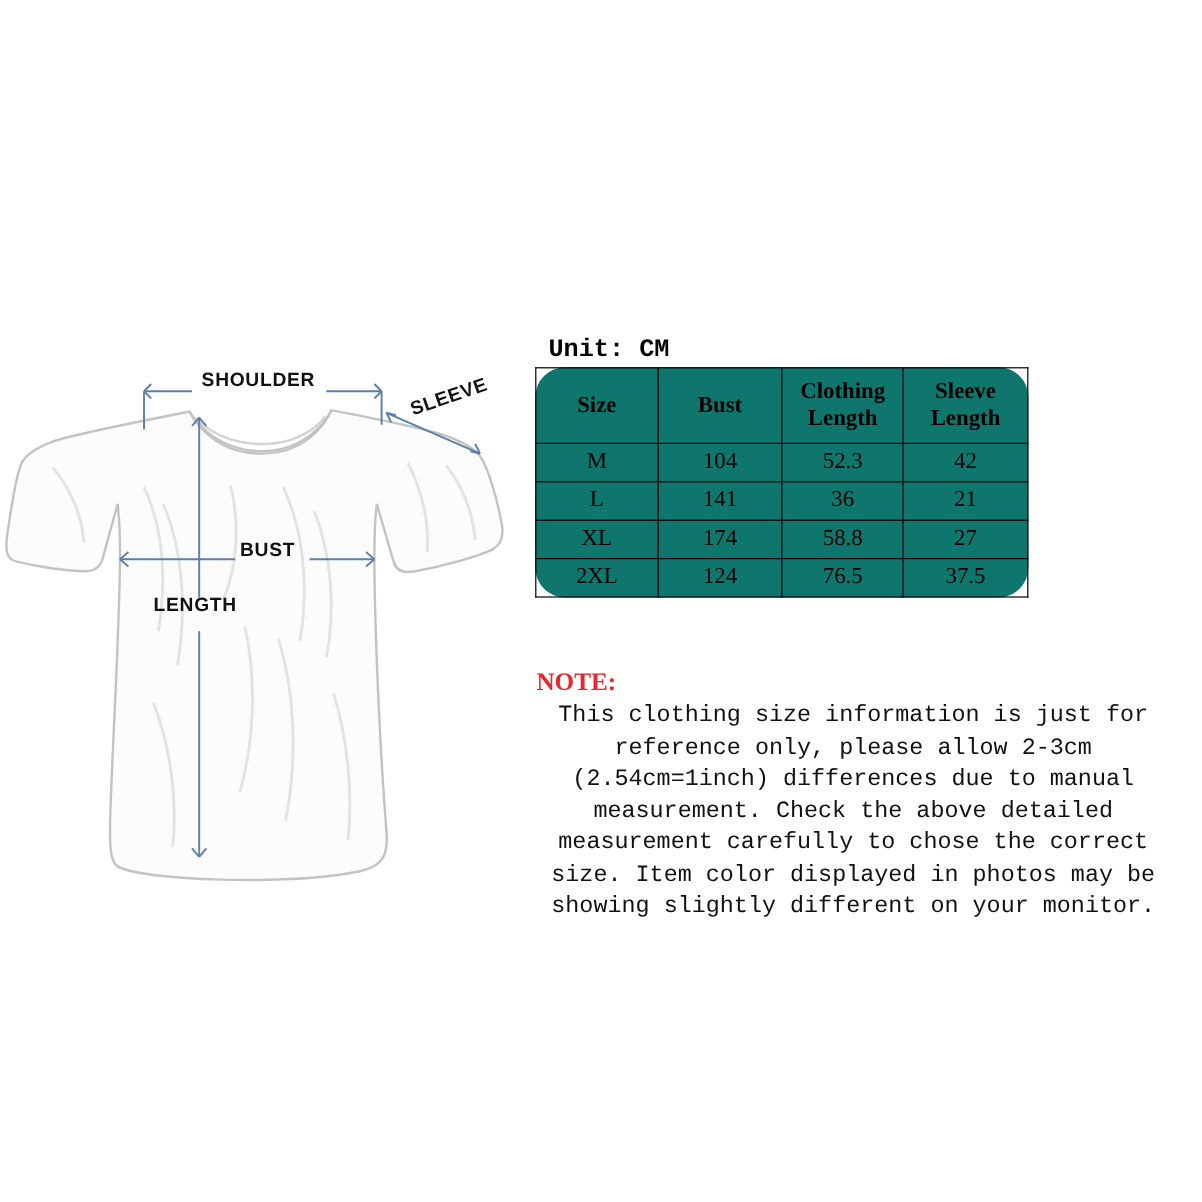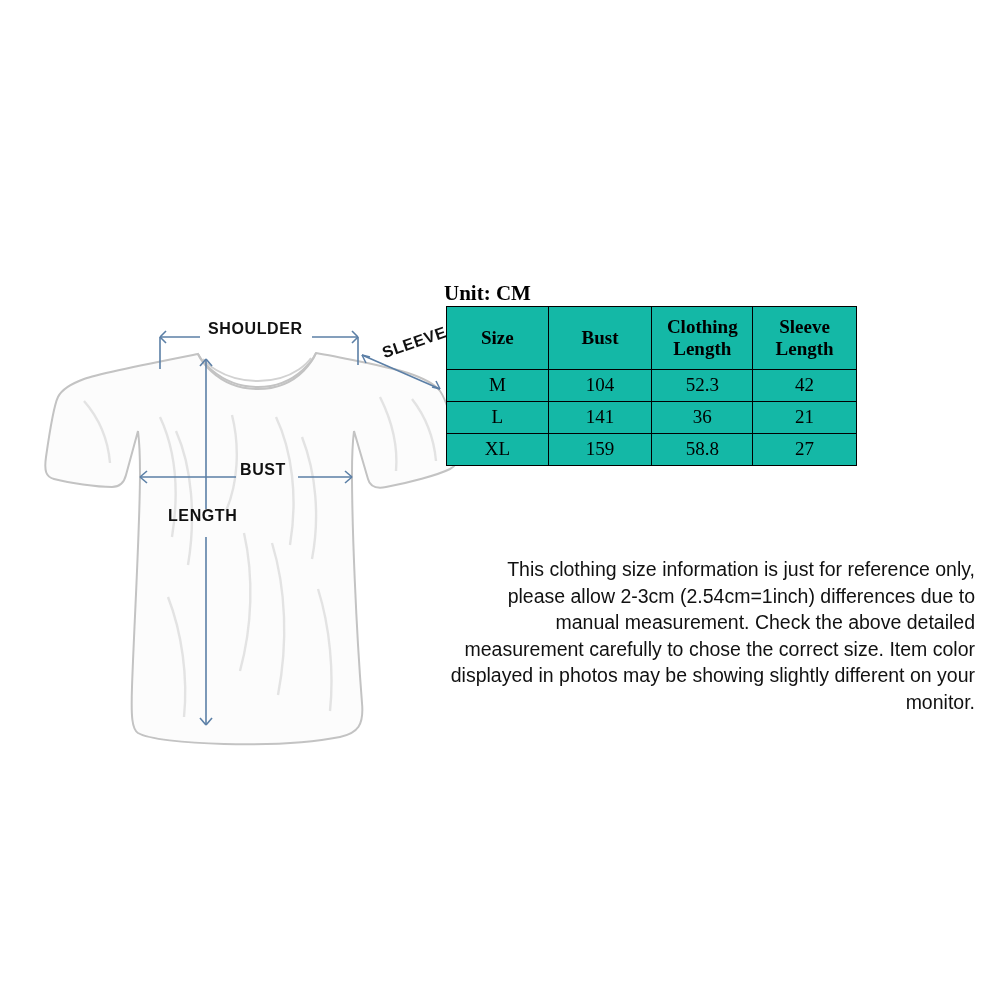--- a/index.html
+++ b/index.html
@@ -20,24 +20,23 @@
     position: absolute;
     left: 0; top: 0;
     width: 1002px;
     height: 1002px;
   }
 
   
   #shirt-panel {
     position: absolute;
     left: 0px;
-    top: 297px;
+    top: 286px;
     width: 440px;
     height: 470px;
-    margin-left: 40px;
   }
   #shirt-svg {
     position: absolute;
     left: 0; top: 0;
   }
 
   .diagram-label {
     position: absolute;
     font-family: "Liberation Sans", sans-serif;
     font-weight: bold;
@@ -51,35 +50,36 @@
     left: 340px; top: 48px;
     transform: rotate(-19deg);
     transform-origin: left top;
   }
   #label-bust { left: 200px; top: 164px; }
   #label-length { left: 128px; top: 210px; }
 
   
   #unit-label {
     position: absolute;
-    left: 444px;
+    left: 457px;
     top: 281px;
-    font-family: Liberation Serif, serif;
+    font-family: Liberation Mono, monospace;
     font-weight: bold;
     font-size: 21px;
     color: #000;
   }
 
   #size-table {
     position: absolute;
     left: 446px;
     top: 306px;
     border-collapse: collapse;
     width: 411px;
-    background: #14b8a6;
+    background: #0f766e;
+    border-radius: 25px;
   }
   #size-table th,
   #size-table td {
     border: 1px solid #000;
     text-align: center;
     font-family: "Liberation Serif", serif;
     font-size: 19px;
     color: #000;
     padding: 0;
     line-height: 1.18;
@@ -112,25 +112,25 @@
     width: 528px;
   }
   #note-title {
     font-family: "Liberation Serif", serif;
     font-weight: bold;
     font-size: 21px;
     color: #e8262c;
     margin-bottom: 2px;
   }
   #note-text {
-    font-family: Liberation Sans, sans-serif;
+    font-family: Liberation Mono, monospace;
     font-size: 19.5px;
     line-height: 1.36;
     color: #111;
-    text-align: right;
+    text-align: center;
   }
 </style>
 </head>
 <body>
 
 <div id="canvas">
 
   <div id="shirt-panel">
 
     <svg id="shirt-svg" width="440" height="470" viewBox="0 0 440 470">
@@ -252,24 +252,31 @@
         <td>42</td>
       </tr>
       <tr>
         <td>L</td>
         <td>141</td>
         <td>36</td>
         <td>21</td>
       </tr>
       <tr>
         <td>XL</td>
-        <td>159</td>
+        <td>174</td>
         <td>58.8</td>
         <td>27</td>
       </tr>
+      <tr>
+        <td>2XL</td>
+        <td>124</td>
+        <td>76.5</td>
+        <td>37.5</td>
+      </tr>
     </tbody>
   </table>
 
   <div id="note-block">
+    <div id="note-title">NOTE:</div>
     <div id="note-text">This clothing size information is just for reference only, please allow 2-3cm (2.54cm=1inch) differences due to manual measurement. Check the above detailed measurement carefully to chose the correct size. Item color displayed in photos may be showing slightly different on your monitor.</div>
   </div>
 
 </div>
 
 </body></html>

